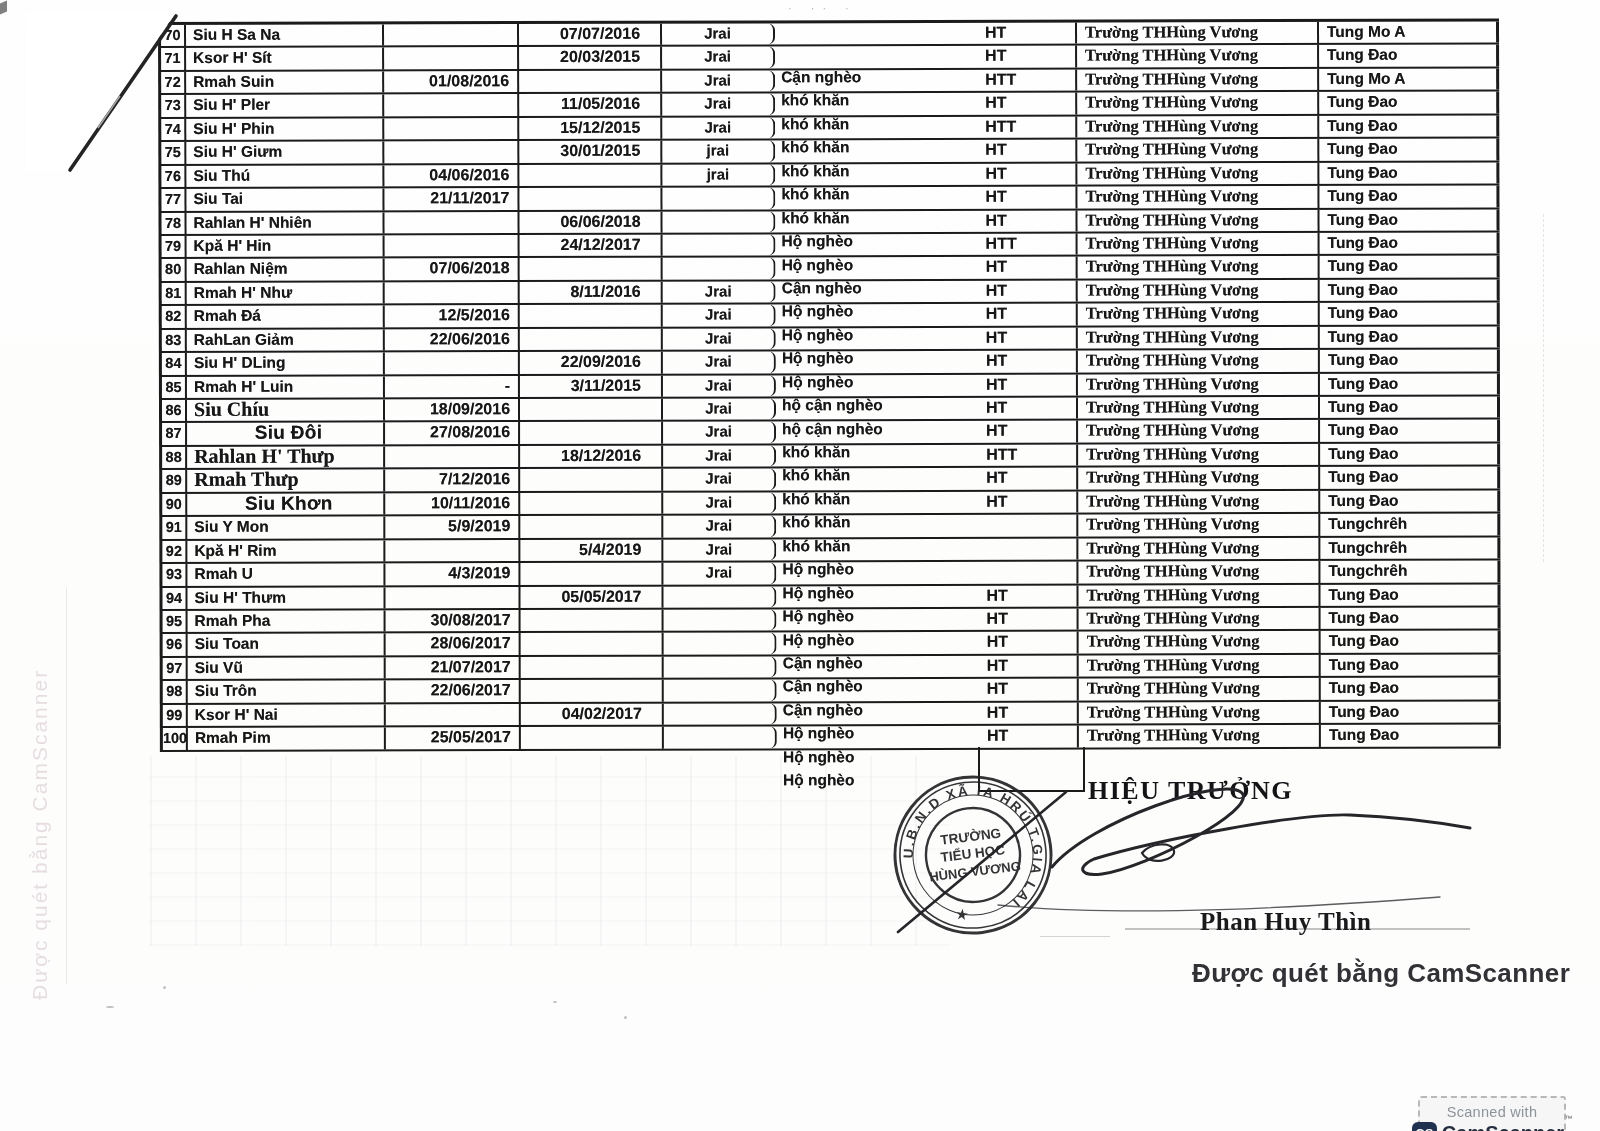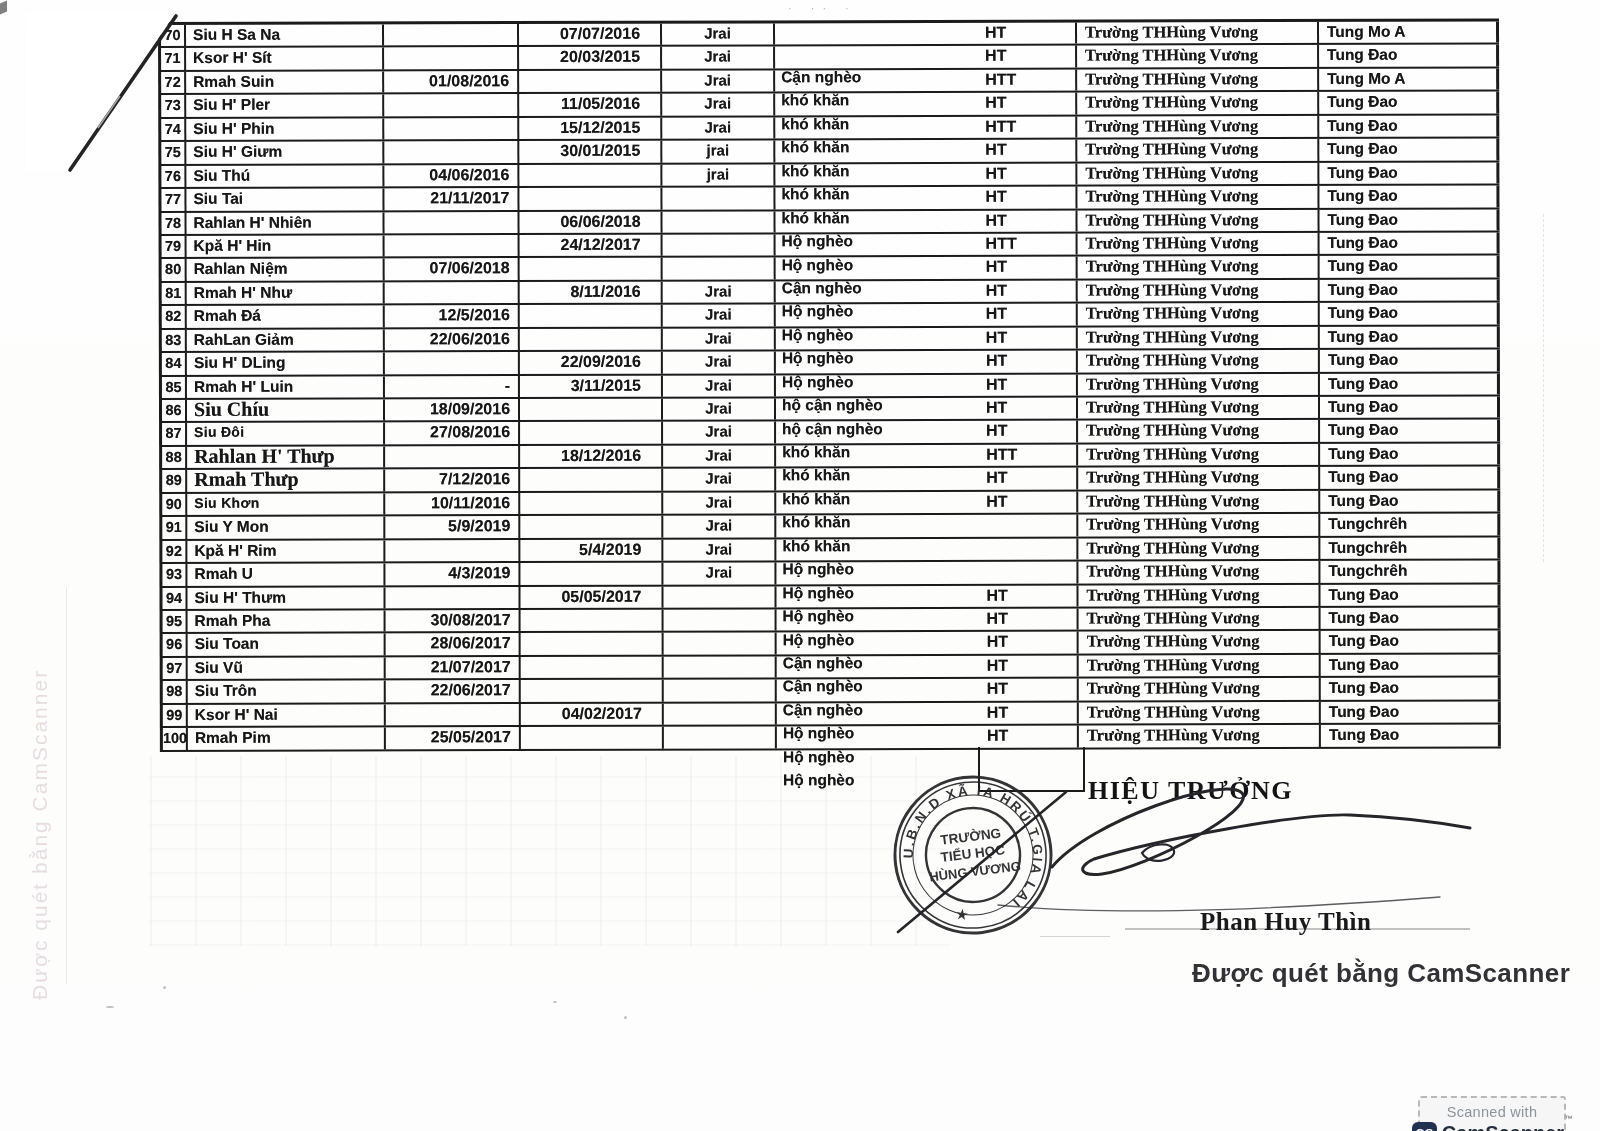--- a/index.html
+++ b/index.html
@@ -37,27 +37,27 @@
     box-sizing:border-box;border-right:2px solid #1b1b1b;
     font-weight:bold;font-size:15.5px;line-height:20px;
     white-space:nowrap;overflow:visible;
   }
   .cell:first-child{border-left:3px solid #1b1b1b;}
   .cell:last-child{border-right:3px solid #1b1b1b;}
   .c-num{width:28px;text-align:center;font-size:14.5px;}
   .c-name{width:198px;padding-left:7px;}
   .c-date1{width:135px;text-align:right;padding-right:8px;font-size:16px;padding-left:16px;}
   .c-date2{width:143px;text-align:right;padding-right:20px;font-size:16px;}
-  .c-ethnic{width:113px;text-align:center;font-size:15px;}
+  .c-ethnic{width:113px;text-align:center;font-size:15px;border-radius:7px;}
   .c-status{width:195px;padding-left:6px;margin-top:44px;}
   .c-grade{width:107px;padding-left:15px;font-size:16px;}
   .c-school{width:242px;padding-left:8px;font-family:"Liberation Serif",serif;font-size:16.5px;}
   .c-village{width:180px;padding-left:8px;}
   .trow.serif .c-name{font-family:"Liberation Serif",serif;font-size:20px;line-height:19px;}
-  .trow.big .c-name{font-size:14px;letter-spacing:.3px;line-height:19px;}
+  .trow.big .c-name{font-size:19px;letter-spacing:.3px;line-height:19px;text-align:center;}
   .below-box{
     position:absolute;left:978px;top:747px;width:107px;height:45px;box-sizing:border-box;
     border-left:2.5px solid #1b1b1b;border-right:2.5px solid #1b1b1b;border-bottom:2.5px solid #1b1b1b;
   }
   
   .fold-svg{position:absolute;left:0;top:0;pointer-events:none;}
   
   .headmaster-title{
     position:absolute;left:1088px;top:776px;
     font-family:"Liberation Serif",serif;font-weight:bold;font-size:26px;letter-spacing:1.5px;color:#141417;

